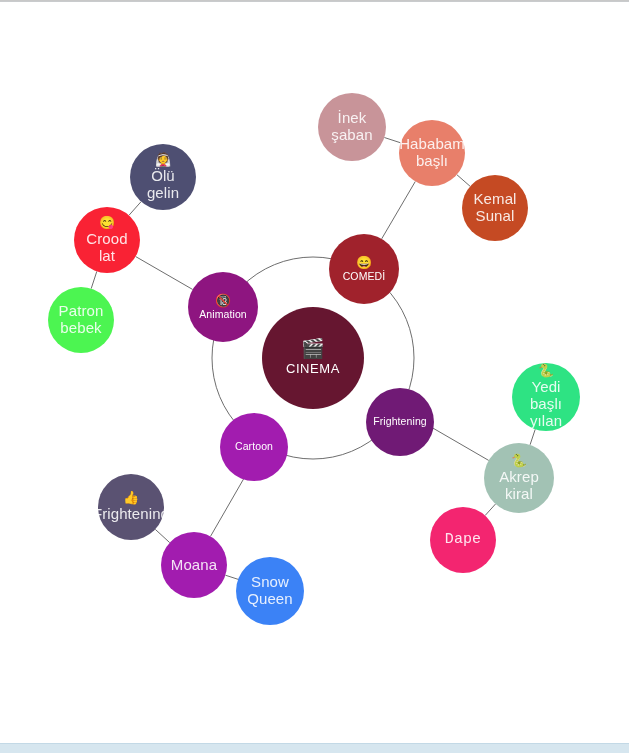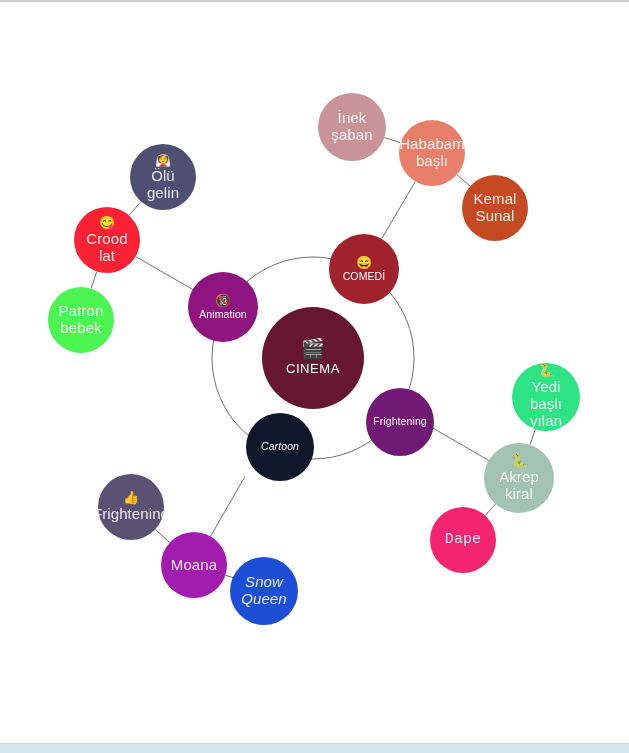--- a/index.html
+++ b/index.html
@@ -138,21 +138,21 @@
         <span class="node-emoji">🔞</span>
         <span class="node-label">Animation</span>
       </div>
       <div class="node category" style="left: 329px; top: 233px; width: 70px; height: 70px; background: rgb(160, 34, 44);">
         <span class="node-emoji">😄</span>
         <span class="node-label">COMEDİ</span>
       </div>
       <div class="node category" style="left: 366px; top: 387px; width: 68px; height: 68px; background: #701a75;">
         <span class="node-label">Frightening</span>
       </div>
-      <div class="node category" style="left: 246px; top: 412px; width: 68px; height: 68px; background: #0f172a; font-style: italic;">
+      <div class="node category" style="left: 220px; top: 412px; width: 68px; height: 68px; background: #a21caf;">
         <span class="node-label">Cartoon</span>
       </div>
       <div class="node leaf faded" style="left: 130px; top: 143px; width: 66px; height: 66px; background: rgb(78, 79, 114);">
         <span class="node-emoji">👰</span>
         <span class="node-label">Ölü gelin</span>
       </div>
       <div class="node leaf faded" style="left: 74px; top: 206px; width: 66px; height: 66px; background: rgb(249, 34, 52);">
         <span class="node-emoji">😋</span>
         <span class="node-label">Crood lat</span>
       </div>
@@ -179,19 +179,19 @@
       <div class="node leaf faded" style="left: 430px; top: 506px; width: 66px; height: 66px; background: rgb(243, 37, 112); font-family: Liberation Mono, monospace;">
         <span class="node-label">Dape</span>
       </div>
       <div class="node leaf faded" style="left: 98px; top: 473px; width: 66px; height: 66px; background: rgb(90, 82, 114);">
         <span class="node-emoji">👍</span>
         <span class="node-label">Frightening</span>
       </div>
       <div class="node leaf faded" style="left: 161px; top: 531px; width: 66px; height: 66px; background: #a21caf;">
         <span class="node-label">Moana</span>
       </div>
-      <div class="node leaf faded" style="left: 230px; top: 556px; width: 68px; height: 68px; background: #1d4ed8; font-style: italic;">
+      <div class="node leaf faded" style="left: 236px; top: 556px; width: 68px; height: 68px; background: #3b82f6;">
         <span class="node-label">Snow Queen</span>
       </div>
     </div>
 
   <div id="bottom-bar"></div>
 </div>
 
 </body></html>

